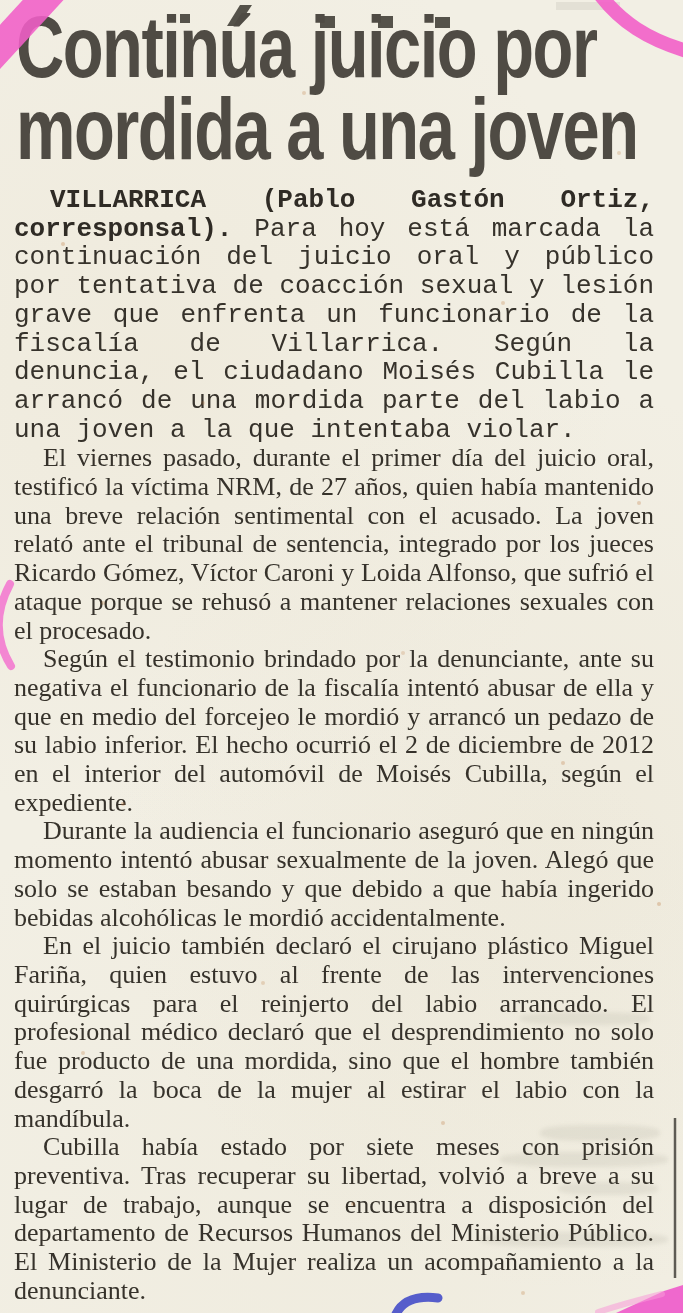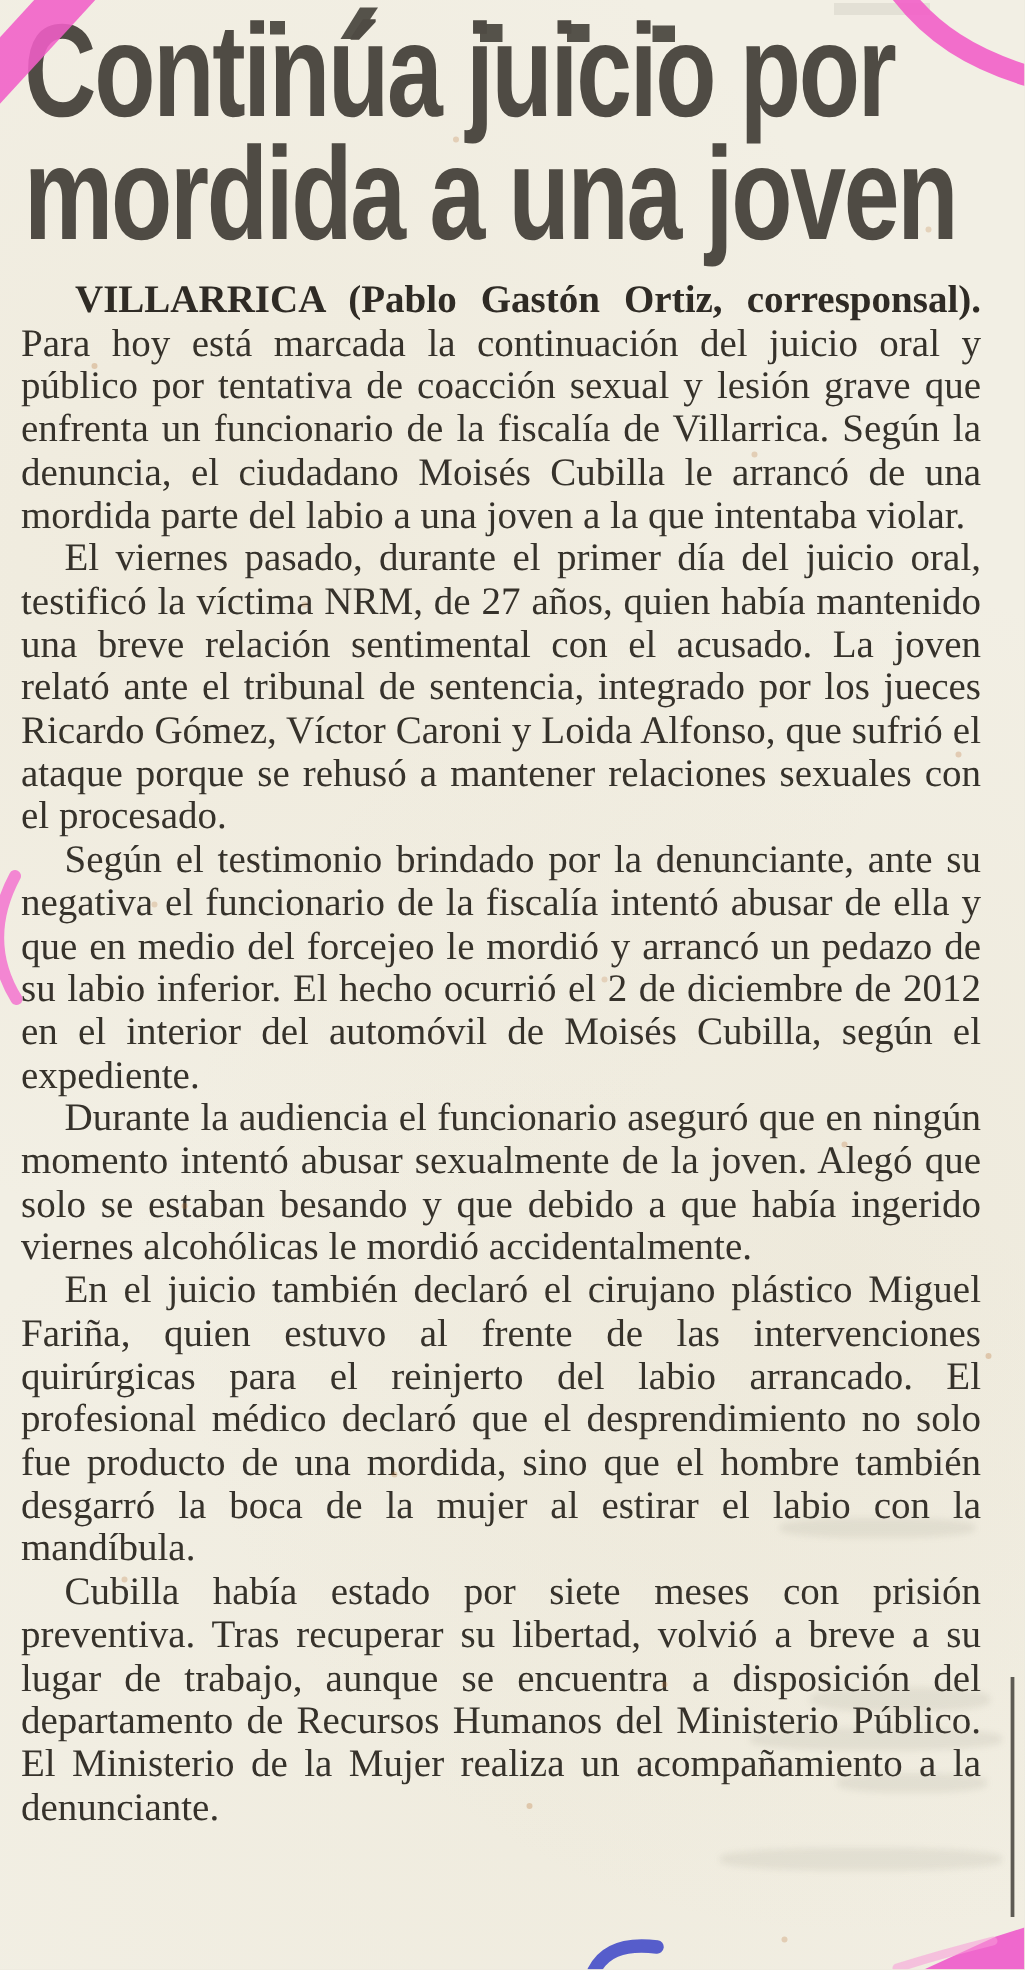--- a/index.html
+++ b/index.html
@@ -24,21 +24,21 @@
     white-space:nowrap;transform:scaleX(0.76);transform-origin:0 0;
   }
   .article-body{
     position:absolute;left:14px;top:186px;width:640px;
     font-family:"Liberation Serif",serif;
     font-size:26px;line-height:28.7px;color:#36322b;
     text-align:justify;
     -webkit-hyphens:auto;hyphens:auto;
   }
   .article-body p{margin:0;text-indent:29px;}
-  .article-body p.p1{text-indent:36px;}
+  .article-body p.p1{text-indent:36px;font-family:Liberation Mono, monospace;}
   .article-body .dateline{font-weight:bold;color:#2f2b25;}
   .svg-overlay{position:absolute;left:0;top:0;pointer-events:none;}
   .smudge{position:absolute;background:rgba(110,110,92,.10);filter:blur(2px);border-radius:40%;}
   .speck{
     position:absolute;left:0;top:0;width:2px;height:2px;border-radius:50%;
     box-shadow:
       62px 243px 0 1px rgba(186,116,56,.30), 303px 92px 0 1px rgba(186,116,56,.25),
       638px 502px 0 1px rgba(186,116,56,.28), 122px 803px 0 1px rgba(186,116,56,.30),
       402px 652px 0 1px rgba(186,116,56,.22), 658px 903px 0 1px rgba(186,116,56,.30),
       82px 1052px 0 1px rgba(186,116,56,.26), 352px 1203px 0 1px rgba(186,116,56,.30),
@@ -64,21 +64,21 @@
 
   <div class="headline">
     <div class="hl-line">Continúa juicio por</div>
     <div class="hl-line">mordida a una joven</div>
   </div>
 
   <div class="article-body">
     <p class="p1"><span class="dateline">VILLARRICA (Pablo Gastón Ortiz, corresponsal).</span><span> Para hoy está marcada la continuación del juicio oral y público por tentativa de coacción sexual y lesión grave que enfrenta un funcionario de la fiscalía de Villarrica. Según la denuncia, el ciudadano Moisés Cubilla le arrancó de una mordida parte del labio a una joven a la que intentaba violar.</span></p>
     <p>El viernes pasado, durante el primer día del juicio oral, testificó la víctima NRM, de 27 años, quien había mantenido una breve relación sentimental con el acusado. La joven relató ante el tribunal de sentencia, integrado por los jueces Ricardo Gómez, Víctor Caroni y Loida Al­fonso, que sufrió el ataque porque se rehusó a mantener relaciones sexuales con el procesado.</p>
     <p>Según el testimonio brindado por la denunciante, ante su negativa el funcionario de la fiscalía intentó abusar de ella y que en medio del forcejeo le mordió y arrancó un pedazo de su labio inferior. El hecho ocurrió el 2 de diciembre de 2012 en el interior del automóvil de Moisés Cubilla, según el expediente.</p>
-    <p>Durante la audiencia el funcionario aseguró que en ningún momento intentó abusar sexualmente de la joven. Alegó que solo se estaban besando y que debido a que había ingerido viernes alcohólicas le mordió acciden­talmente.</p>
+    <p>Durante la audiencia el funcionario aseguró que en ningún momento intentó abusar sexualmente de la joven. Alegó que solo se estaban besando y que debido a que había ingerido bebidas alcohólicas le mordió acciden­talmente.</p>
     <p>En el juicio también declaró el cirujano plástico Miguel Fariña, quien estuvo al frente de las intervenciones quirúrgicas para el reinjerto del labio arrancado. El profesional médico declaró que el desprendimiento no solo fue producto de una mordida, sino que el hombre también desgarró la boca de la mujer al estirar el labio con la mandíbula.</p>
     <p>Cubilla había estado por siete meses con prisión preventiva. Tras recuperar su libertad, volvió a breve a su lugar de trabajo, aunque se encuentra a disposición del departamento de Recursos Humanos del Ministerio Pú­blico. El Ministerio de la Mujer realiza un acom­pañamiento a la denunciante.</p>
   </div>
 
   <div class="smudge" style="left:540px;top:1125px;width:120px;height:16px;"></div>
   <div class="smudge" style="left:500px;top:1152px;width:168px;height:15px;"></div>
   <div class="smudge" style="left:558px;top:1182px;width:100px;height:13px;"></div>
   <div class="smudge" style="left:480px;top:1232px;width:188px;height:15px;"></div>
   <div class="smudge" style="left:520px;top:1012px;width:130px;height:13px;"></div>
 

